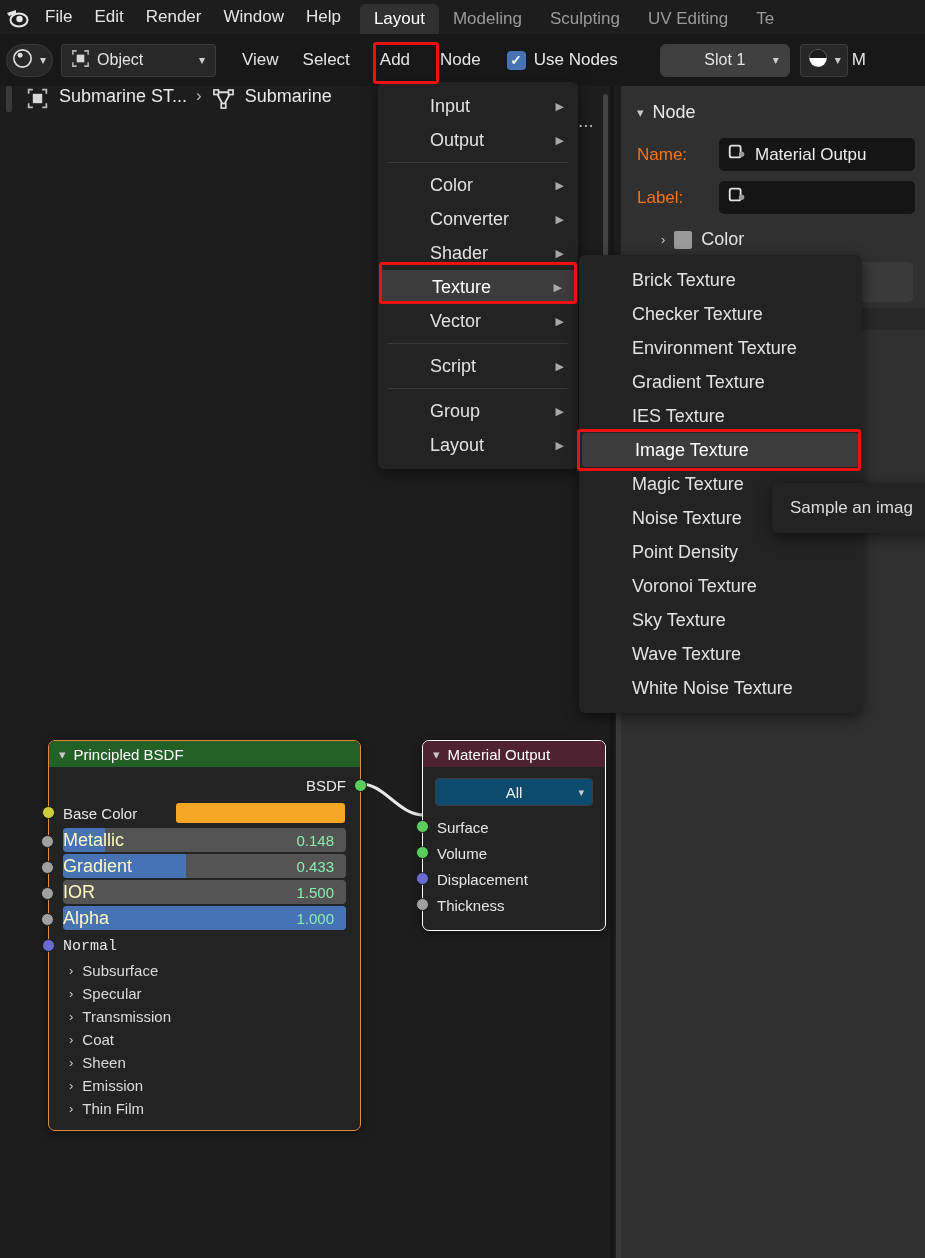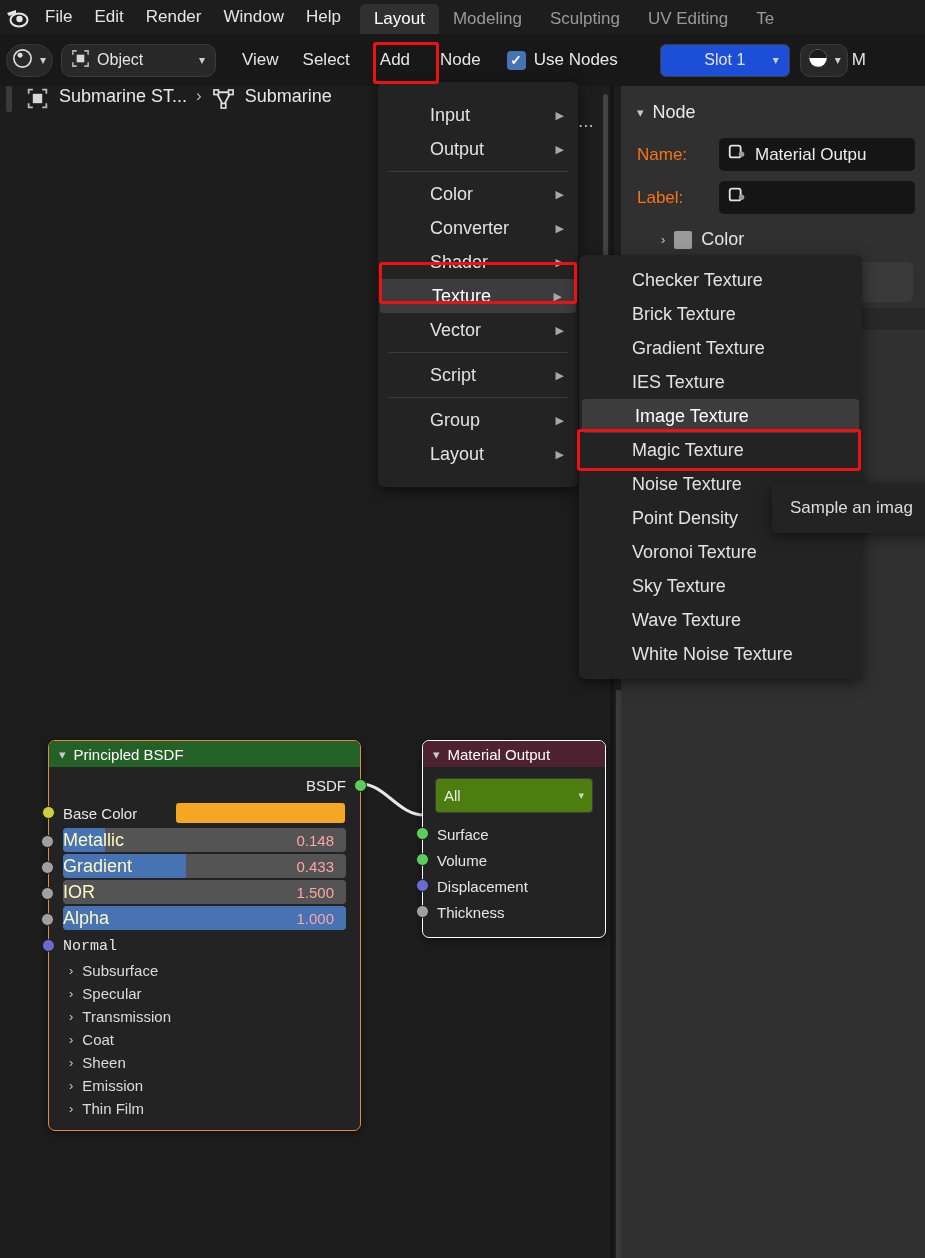--- a/index.html
+++ b/index.html
@@ -27,41 +27,41 @@
     display: flex; align-items: center; border-radius: 5px 5px 0 0; white-space: nowrap;
   }
   .wstab.active { background: #303030; color: #ffffff; }
 
   
   .header {
     position: absolute; left: 0; top: 34px; width: 925px; height: 52px;
     background: #181818; display: flex; align-items: center; padding-left: 6px;
   }
   .pill {
-    background: #282828; border: 1px solid #3a3a3a; border-radius: 10px;
+    background: #282828; border: 1px solid #3a3a3a; border-radius: 3px;
     height: 33px; display: flex; align-items: center; padding: 0 8px; gap: 6px;
     color: #e3e3e3; font-size: 16px;
   }
   .pill.round { border-radius: 17px; padding: 0 6px 0 4px; }
   .chev { color: #cfcfcf; font-size: 12px; }
   .hmenu {
     color: #e5e5e5; font-size: 17px; padding: 0 12px; height: 34px;
     display: flex; align-items: center; white-space: nowrap;
   }
   .redbox {
     position: absolute; border: 3px solid #ee1111; border-radius: 3px;
     pointer-events: none;
   }
   .checkbox-row { display:flex; align-items:center; gap:8px; color:#e9e9e9; font-size:17px; padding: 0 8px; }
   .cbox {
     width: 19px; height: 19px; background: #4772b3; border-radius: 4px;
     display:flex; align-items:center; justify-content:center; color:#fff; font-size:14px; font-weight:bold;
   }
   .slot {
-    background: #1d4ed8; border: 1px solid #3f3f3f; border-radius: 6px;
+    background: #404040; border: 1px solid #3f3f3f; border-radius: 6px;
     height: 33px; width: 130px; display:flex; align-items:center; justify-content:center;
     color:#e3e3e3; font-size:16px; position: relative;
   }
   .slot .chev { position: absolute; right: 10px; }
 
   
   .breadcrumb {
     position: absolute; left: 0; top: 86px; width: 620px; height: 52px;
     display: flex; align-items: flex-start; padding-left: 6px; gap: 9px;
     color: #e8e8e8; font-size: 18px;
@@ -100,21 +100,21 @@
     color:#ececec; font-size:17px;
   }
   .rp-sub { display:flex; align-items:center; gap:9px; padding: 10px 0 6px 40px; color:#e2e2e2; font-size:18px;}
   .swatch-sm { width:18px; height:18px; background:#9a9a9a; border-radius:2px; }
   .rp-bar { height:40px; background:#3a3a3a; margin:6px 12px; border-radius:5px;}
   .rp-bar2 { height:22px; background:#282828; margin:2px 0 0 0; }
 
   
   .addmenu {
     position: absolute; left: 378px; top: 82px; width: 200px;
-    background: #232323; border-radius: 6px; padding: 16px 0;
+    background: #232323; border-radius: 6px; padding: 7px 0;
     box-shadow: 0 4px 14px rgba(0,0,0,0.55);
   }
   .mi {
     height: 34px; display:flex; align-items:center; justify-content: space-between;
     padding: 0 14px 0 52px; color:#e2e2e2; font-size: 18px; white-space: nowrap;
   }
   .mi.sel { background:#3c3c3c; border-radius:4px; margin: 0 2px; color:#ffffff; }
   .mi .arrow { color:#a8a8a8; font-size:11px; }
   .msep { height:1px; background:#3a3a3a; margin: 5px 10px; }
 
@@ -162,27 +162,27 @@
   .sock.grey { background:#a0a0a0; }
   .sock.purple { background:#6a6ad0; }
   .in-row { position:relative; display:flex; align-items:center; height:26px; padding-left:14px; color:#e6e6e6; font-size:15px; }
   .colorbar { position:absolute; left:127px; top:3px; width:169px; height:20px; background:#f5a623; border-radius:3px; }
   .slider {
     position:relative; margin: 2px 14px 2px 14px; height:24px; background:#545454; border-radius:4px;
     display:flex; align-items:center; overflow:hidden;
   }
   .slider .fill { position:absolute; left:0; top:0; bottom:0; background:#4772b3; }
   .slider .sname { position:relative; padding-left:0; color:#fef9c3; font-size:18px; }
-  .slider .sval { position:absolute; right:12px; color:#fca5a5; font-size:15px; }
+  .slider .sval { position:absolute; right:12px; color:#86efac; font-size:15px; }
   .drow { display:flex; align-items:center; gap:9px; padding: 3px 0 3px 20px; color:#dcdcdc; font-size:15px; }
   .dchev { color:#c9c9c9; font-size:13px; }
   .dropdown-all {
-    margin: 5px 12px 8px 12px; height:35px; background:#4d7c0f; border:1px solid #3c3c3c;
+    margin: 5px 12px 8px 12px; height:28px; background:#0c4a6e; border:1px solid #3c3c3c;
     border-radius:4px; display:flex; align-items:center; padding: 0 8px;
-    color:#ececec; font-size:15px; position:relative;
+    color:#ececec; font-size:15px; position:relative;justify-content:center;
   }
   .dropdown-all .chev2 { position:absolute; right:8px; color:#cfcfcf; font-size:11px;}
 
   svg.wire { position:absolute; left:0; top:0; width:925px; height:1258px; pointer-events:none; }
   .redline { position:absolute; background:#ee1111; }
 </style>
 </head>
 <body>
 
 <div id="app">
@@ -372,22 +372,23 @@
       <span>Group</span>
       <span class="arrow">▶</span>
     </div>
     <div class="mi">
       <span>Layout</span>
       <span class="arrow">▶</span>
     </div>
   </div>
 
   <div class="submenu">
+    <div class="sbi">Brick Texture</div>
     <div class="sbi">Checker Texture</div>
-    <div class="sbi">Brick Texture</div>
+    <div class="sbi">Environment Texture</div>
     <div class="sbi">Gradient Texture</div>
     <div class="sbi">IES Texture</div>
     <div class="sbi sel">Image Texture</div>
     <div class="sbi">Magic Texture</div>
     <div class="sbi">Noise Texture</div>
     <div class="sbi">Point Density</div>
     <div class="sbi">Voronoi Texture</div>
     <div class="sbi">Sky Texture</div>
     <div class="sbi">Wave Texture</div>
     <div class="sbi">White Noise Texture</div>

